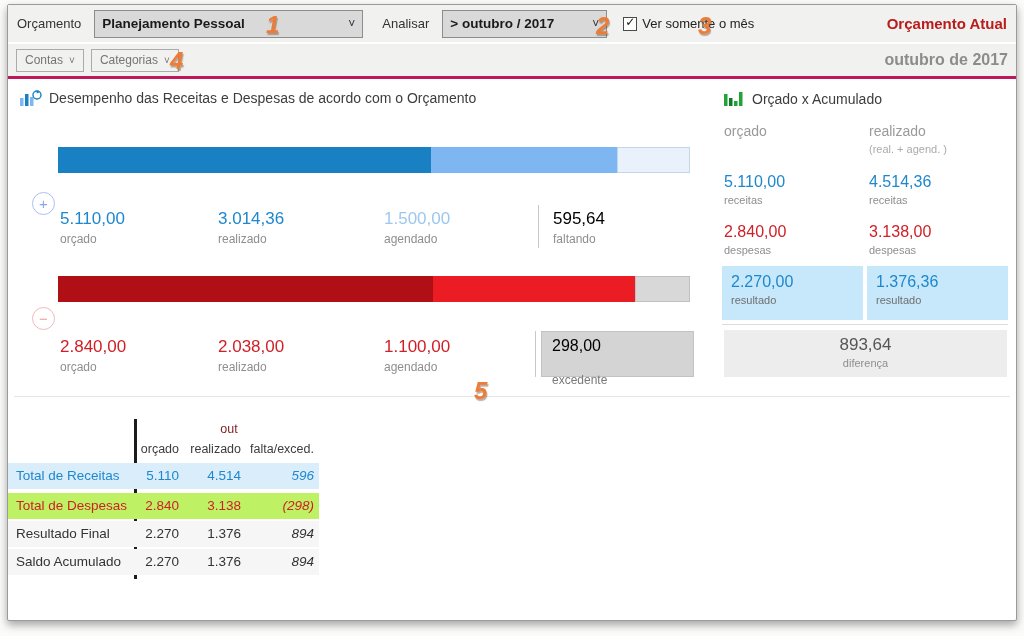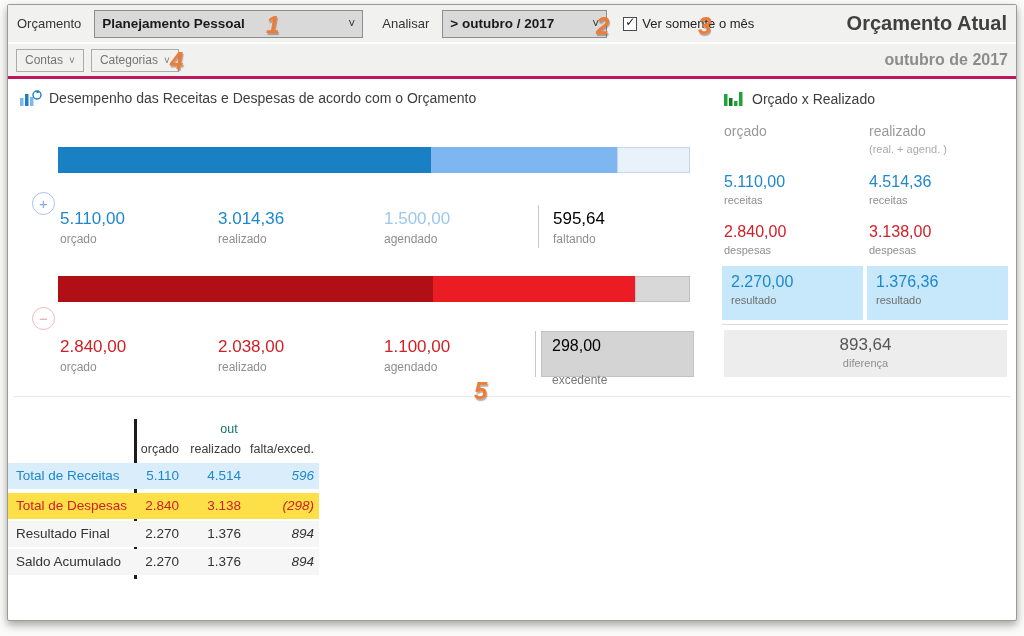--- a/index.html
+++ b/index.html
@@ -8,21 +8,21 @@
 
   
   .topbar { position:absolute; left:0; top:0; width:100%; height:38px; background:#f1f1ef; border-bottom:1px solid #fff; display:flex; align-items:center; padding:0 9px; }
   .label { font-size:13px; color:#333; }
   .combo { height:24px; background:#d9d9d9; border:1px solid #8d8d8d; display:flex; align-items:center; padding:13px 7px; cursor:default; }
   .combo .val { font-size:13.5px; font-weight:bold; color:#1a1a1a; flex:1; white-space:nowrap; }
   .combo .chev { font-size:12px; color:#333; margin-left:6px; }
   .checkbox { width:14px; height:14px; background:#fff; border:1px solid #4a4a4a; position:relative; margin-left:16px; cursor:pointer; }
   .checkbox .mark { position:absolute; left:1px; top:-3px; font-size:12px; color:#111; }
   .cb-label { font-size:13px; color:#222; margin-left:5px; }
-  .top-link { margin-left:auto; font-size:20px; font-weight:bold; color:#404040; cursor:pointer; }
+  .top-link { margin-left:auto; font-size:15px; font-weight:bold; color:#b91c1c; cursor:pointer; }
 
   .toolbar { position:absolute; left:0; top:39px; width:100%; height:32px; background:#f1f1ef; border-bottom:3px solid #be185d; display:flex; align-items:center; padding:16px 8px; }
   .tbtn { height:23px; border:1px solid #ababab; color:#757575; font-size:12px; display:flex; align-items:center; padding:0 8px; margin-right:7px; cursor:pointer; background:transparent; }
   .tbtn .chev { font-size:10px; margin-left:6px; color:#757575; }
   .period { margin-left:auto; font-size:16px; font-weight:bold; color:#8c8c8c; }
 
   
   .sec-title { position:absolute; display:flex; align-items:center; gap:7px; font-size:14px; color:#3d3d3d; }
   .sec-title svg { display:block; }
 
@@ -49,29 +49,29 @@
   .side-val { position:absolute; }
   .side-val .num { font-size:16px; white-space:nowrap; }
   .side-val .cap { font-size:11px; color:#8e8e8e; margin-top:3px; }
   .result-box { position:absolute; width:141px; height:54px; background:#c6e8fa; padding:7px 0 0 9px; }
   .hr { position:absolute; background:#dcdcdc; height:1px; }
   .diff-box { position:absolute; left:716px; top:325px; width:283px; height:47px; background:#ededed; text-align:center; padding-top:5px; }
   .diff-box .num { font-size:17px; color:#565656; }
   .diff-box .cap { font-size:11px; color:#8e8e8e; margin-top:2px; }
 
   
-  .t-month { position:absolute; left:166px; top:417px; width:110px; text-align:center; font-size:12.5px; color:#0f766e; }
+  .t-month { position:absolute; left:166px; top:417px; width:110px; text-align:center; font-size:12.5px; color:#7f1d1d; }
   .t-head { position:absolute; top:437px; font-size:12.5px; color:#3c3c3c; text-align:right; }
   .t-vline { position:absolute; left:126px; top:414px; width:3px; height:160px; background:#1c1c1c; }
   .t-row { position:absolute; left:0; width:311px; height:26px; }
   .t-row .lbl { position:absolute; left:8px; top:0; line-height:26px; font-size:13.5px; }
   .t-row .c1 { position:absolute; left:96px; width:75px; } .t-row .c2 { position:absolute; left:163px; width:70px; } .t-row .c3 { position:absolute; left:226px; width:80px; font-style:italic; }
   .t-row .c1,.t-row .c2,.t-row .c3 { top:0; line-height:26px; font-size:13.5px; text-align:right; }
   .row-income { background:#d9edfb; color:#1e87cd; }
-  .row-expense { background:#fde047; color:#d02027; }
+  .row-expense { background:#bef264; color:#d02027; }
   .row-neutral { background:#f6f6f6; color:#333; }
 
   .page-div { position:absolute; left:6px; right:6px; top:391px; height:1px; background:#e7e7e7; }
 
   
   .ann { position:absolute; font-size:24px; font-weight:bold; color:#ed7c38; text-shadow:1px 1.5px 1px rgba(110,70,40,.45); font-style:italic; }
 </style>
 </head>
 <body>
 
@@ -172,21 +172,21 @@
     <div class="cap">excedente</div>
   </div>
 
   <div class="sec-title" style="left:716px;top:84px;">
     <svg width="21" height="19" viewBox="0 0 21 19">
       <rect x="0" y="5" width="3.5" height="12" fill="#21a437"></rect>
       <rect x="5" y="9" width="3.5" height="8" fill="#107c25"></rect>
       <rect x="10" y="12" width="3.5" height="5" fill="#21a437"></rect>
       <rect x="15" y="3" width="3.5" height="14" fill="#21a437"></rect>
     </svg>
-    <span>Orçado x Realizado</span>
+    <span>Orçado x Acumulado</span>
   </div>
 
   <div class="col-head" style="left:716px;top:118px;">orçado</div>
   <div class="col-head" style="left:861px;top:118px;">realizado</div>
   <div class="col-sub" style="left:861px;top:138px;">(real. + agend. )</div>
 
   <div class="side-val" style="left:716px;top:168px;">
     <div class="num blue">5.110,00</div>
       <div class="cap">receitas</div>
   </div>

